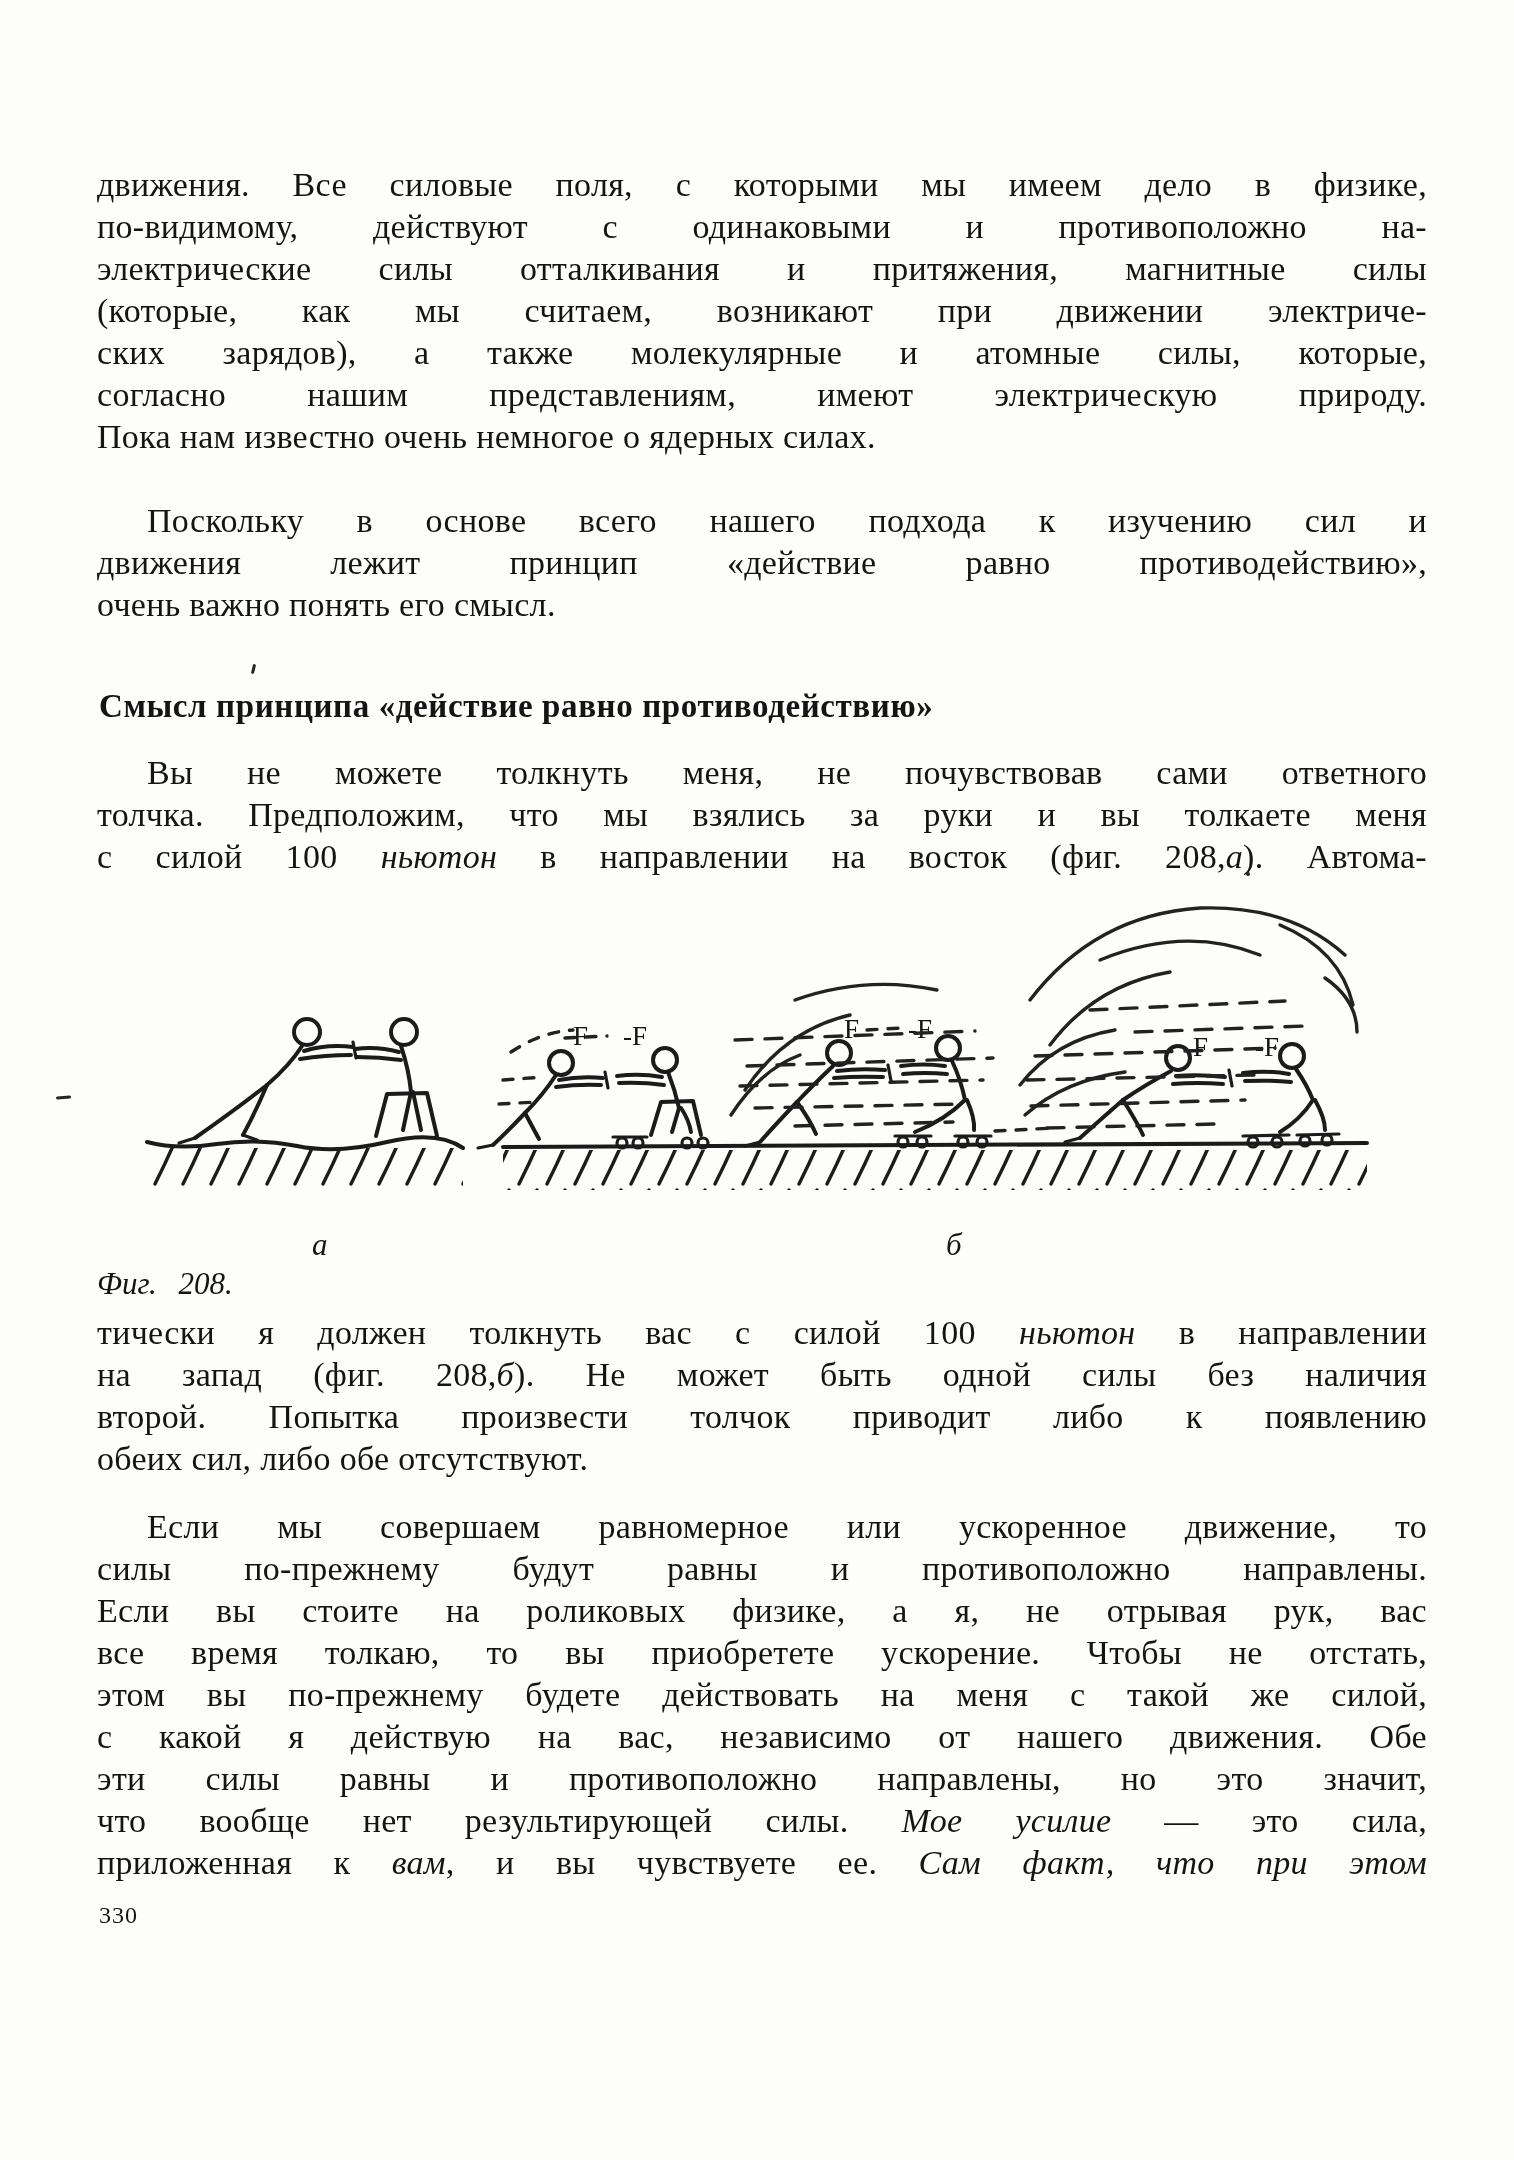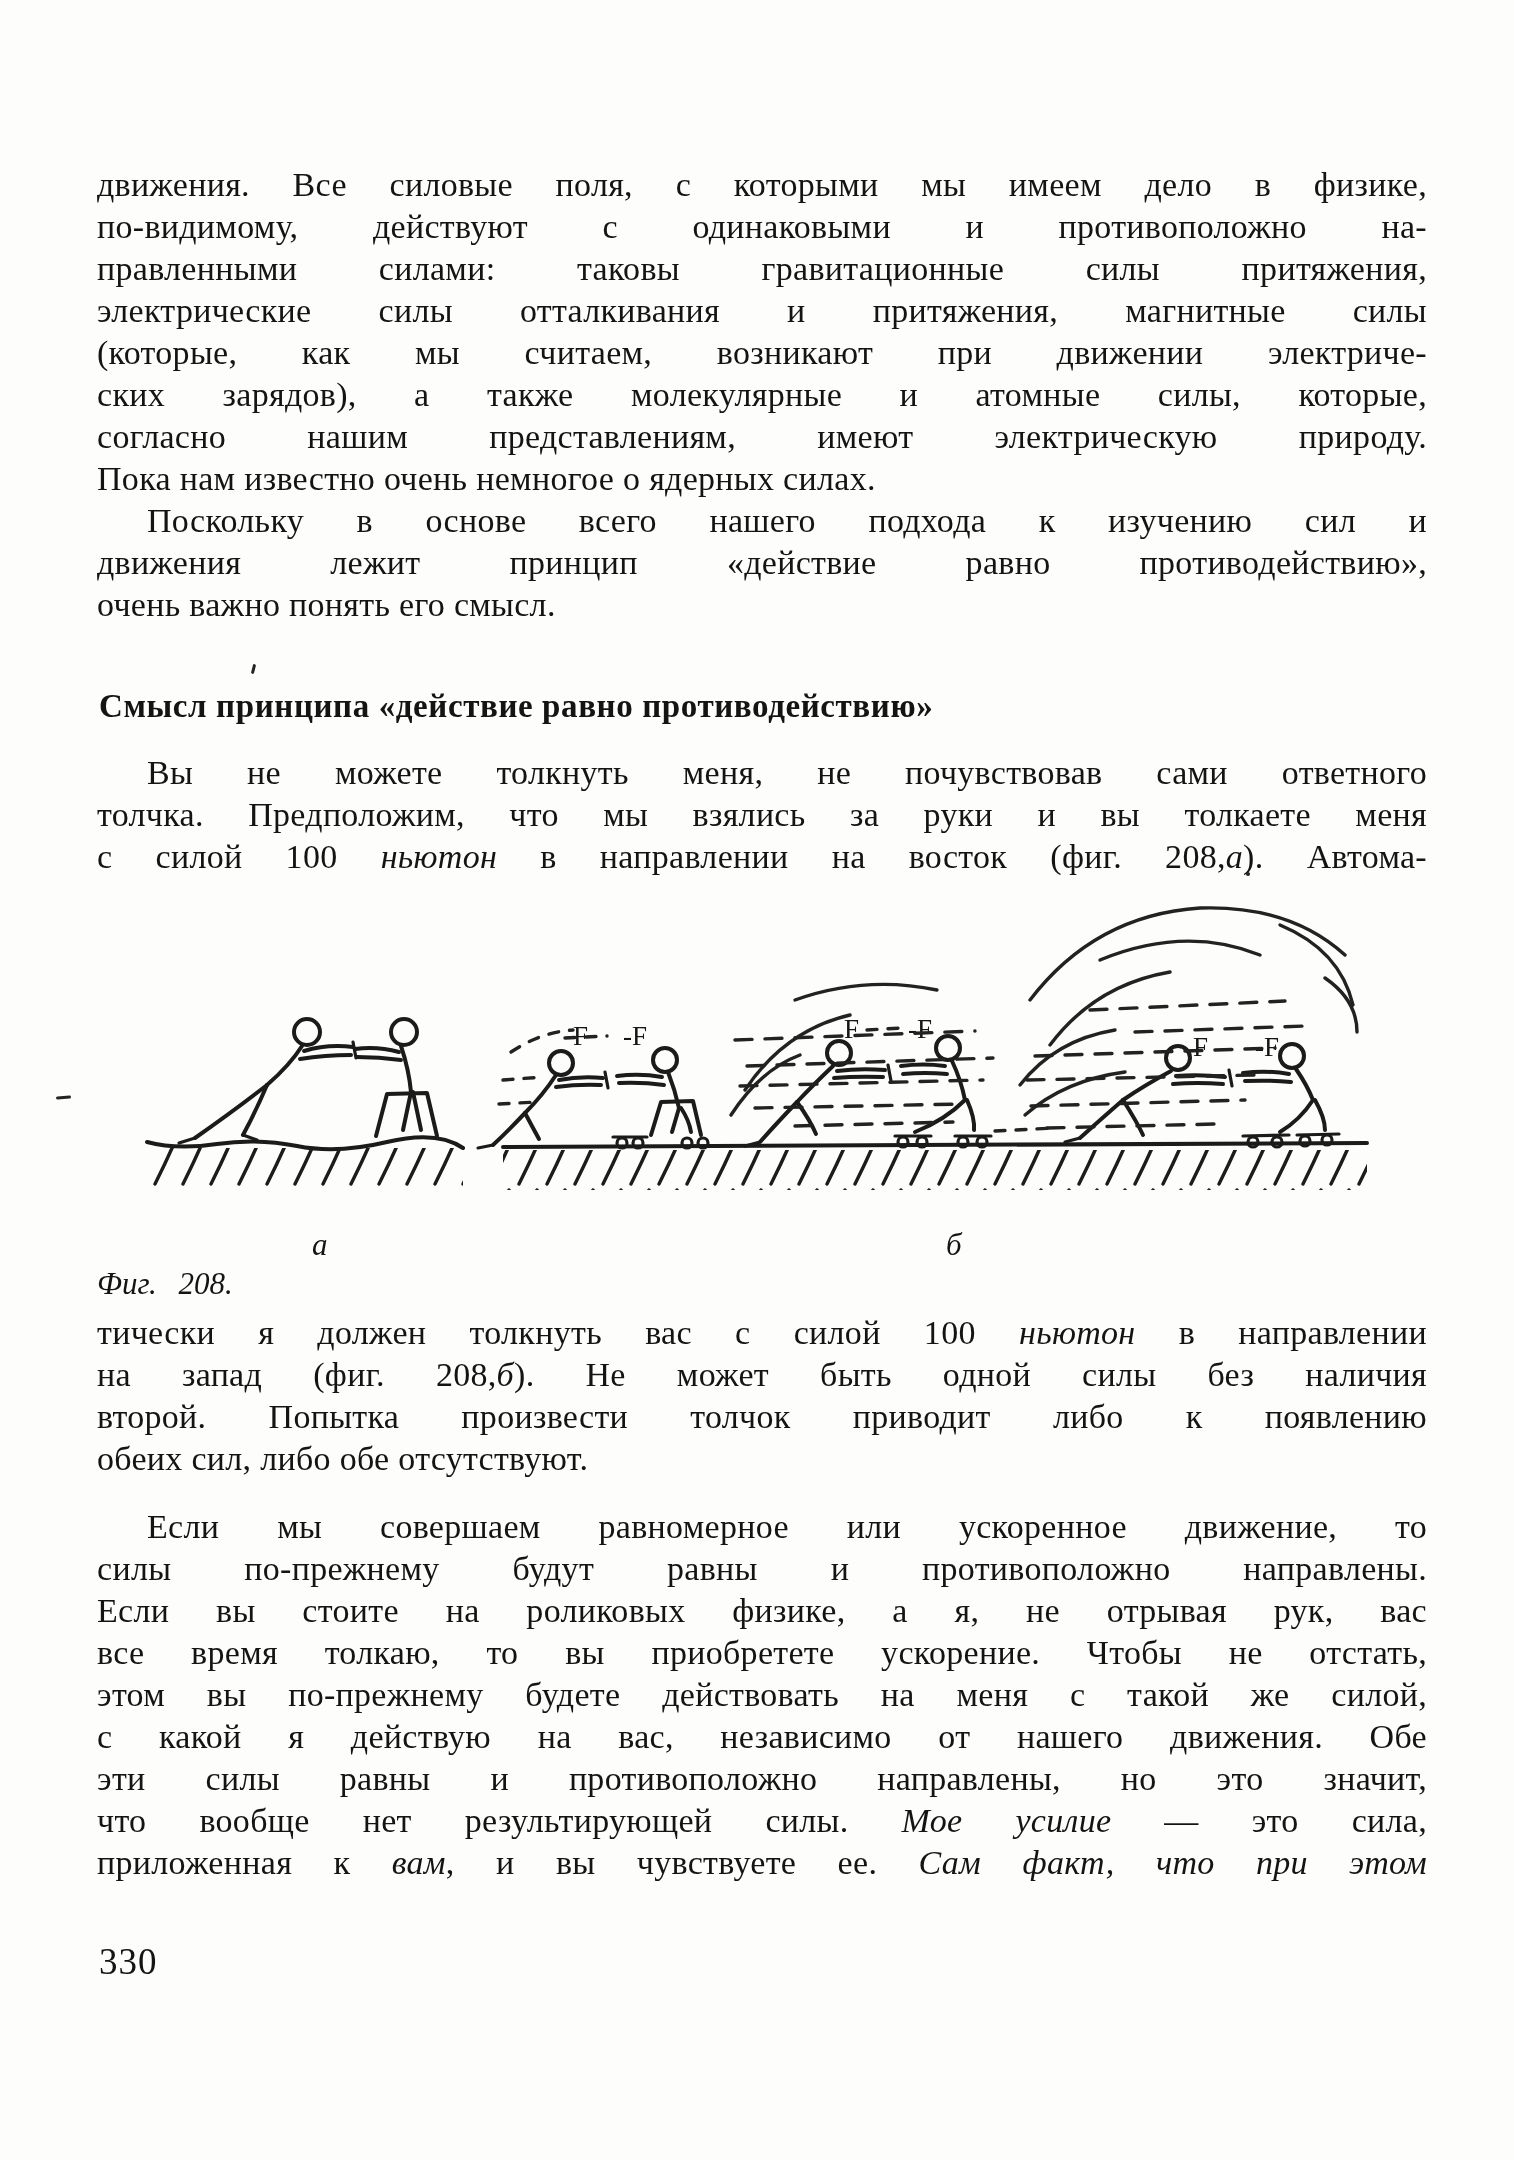--- a/index.html
+++ b/index.html
@@ -33,43 +33,42 @@
     line-height:40px;
   }
   .fig-label{
     position:absolute;font-size:31px;font-style:italic;line-height:34px;
   }
   .fig-caption{
     position:absolute;left:97px;width:1330px;
     font-size:31px;font-style:italic;line-height:36px;word-spacing:14px;
   }
   .pagenum{
-    position:absolute;left:99px;top:1944px;
-    font-size:37px;line-height:36px;letter-spacing:1px;
+    position:absolute;left:99px;top:1897px;
+    font-size:24px;line-height:36px;letter-spacing:1px;
   }
   .speck{position:absolute;background:#242424;border-radius:2px;}
   svg text{
     font-family:"Liberation Serif","DejaVu Serif",serif;
     font-size:27px; fill:#161616;
   }
   svg .stroke{fill:none;stroke:#1b1b1b;stroke-width:4;stroke-linecap:round;stroke-linejoin:round;}
   svg .thin{stroke-width:3.2;}
   svg .cloud{fill:none;stroke:#222;stroke-width:3.4;stroke-linecap:round;}
   svg .dash{stroke-dasharray:17 13;}
   svg .dash2{stroke-dasharray:10 11;}
 </style>
 </head>
 <body>
 
 <div class="page">
 
   <div class="textblock" style="top:164px;">
       <div class="line"><span>движения. Все силовые поля, с которыми мы имеем дело в физике,</span></div>
       <div class="line"><span>по-видимому, действуют с одинаковыми и противоположно на-</span></div>
-      <div class="line"><span>правленными силами: таковы гравитационные силы притяжения,</span></div>
       <div class="line"><span>электрические силы отталкивания и притяжения, магнитные силы</span></div>
       <div class="line"><span>(которые, как мы считаем, возникают при движении электриче-</span></div>
       <div class="line"><span>ских зарядов), а также молекулярные и атомные силы, которые,</span></div>
       <div class="line"><span>согласно нашим представлениям, имеют электрическую природу.</span></div>
       <div class="line last"><span>Пока нам известно очень немногое о ядерных силах.</span></div>
     </div>
   <div class="textblock" style="top:500px;">
       <div class="line ind"><span>Поскольку в основе всего нашего подхода к изучению сил и</span></div>
       <div class="line"><span>движения лежит принцип «действие равно противодействию»,</span></div>
       <div class="line last"><span>очень важно понять его смысл.</span></div>

